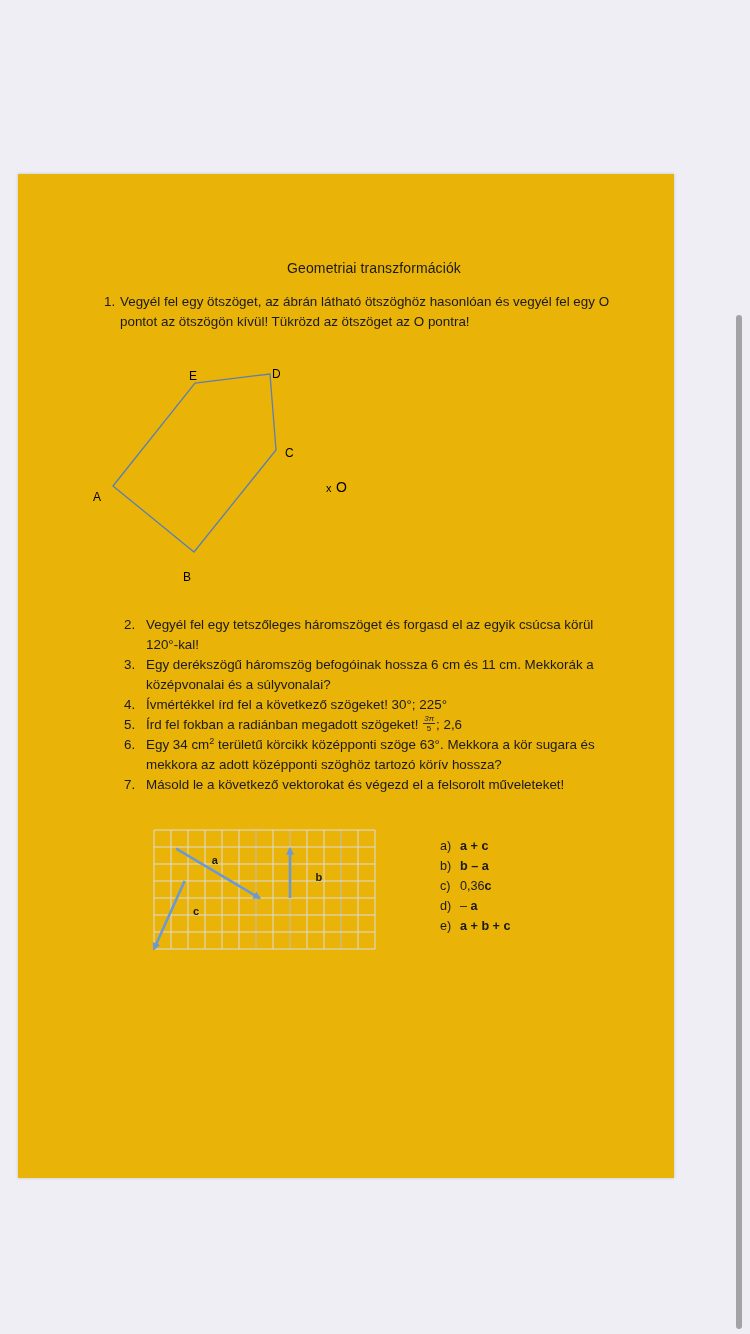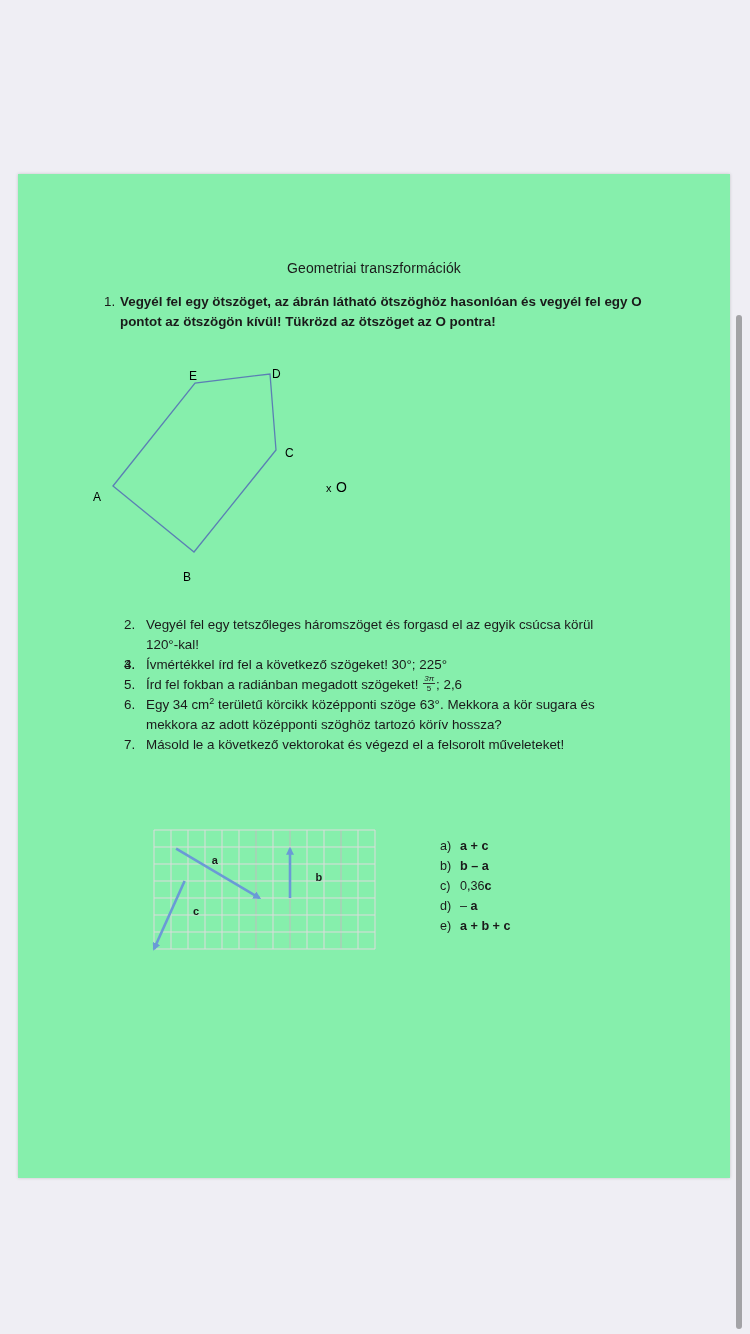--- a/index.html
+++ b/index.html
@@ -3,32 +3,32 @@
 <meta charset="utf-8">
 <style>
   html, body { margin: 0; padding: 0; }
   body {
     width: 750px; height: 1334px; position: relative; overflow: hidden;
     background: #efeef4;
     font-family: "Liberation Sans", "DejaVu Sans", sans-serif;
     color: #1a1a1a;
   }
   .page {
-    position: absolute; left: 18px; top: 174px; width: 712px; height: 1004px;
-    background: #86efac;
+    position: absolute; left: 18px; top: 174px; width: 656px; height: 1004px;
+    background: #eab308;
     box-shadow: 0 0 3px rgba(0,0,0,0.18);
   }
   .abs { position: absolute; }
   .title {
     position: absolute; left: 0; width: 712px; top: 86px;
     text-align: center; font-size: 14px; letter-spacing: 0.1px;
   }
   .q1 { position: absolute; left: 86px; top: 118px; width: 540px; font-size: 13.4px; line-height: 20px; }
   .q1 .num { position: absolute; left: 0; top: 0; }
-  .q1 .txt { display: block; padding-left: 16px; font-weight: bold; }
+  .q1 .txt { display: block; padding-left: 16px; }
   .list { position: absolute; left: 106px; top: 441px; width: 500px; font-size: 13.4px; line-height: 20px; }
   .li { position: relative; padding-left: 22px; }
   .li .num { position: absolute; left: 0; top: 0; }
   .frac { display: inline-block; vertical-align: middle; text-align: center; font-size: 8px; line-height: 9px; margin: 0 1px; position: relative; top: -2px; }
   .frac .n { display: block; border-bottom: 0.8px solid #333; padding: 0 1px; font-style: italic; }
   .frac .d { display: block; }
   .sup { font-size: 9px; vertical-align: super; line-height: 0; }
   .ops { position: absolute; left: 422px; top: 662px; font-size: 12.6px; line-height: 20px; }
   .ops .op { position: relative; padding-left: 20px; white-space: nowrap; }
   .ops .op .lbl { position: absolute; left: 0; }
@@ -60,20 +60,21 @@
     <text x="318" y="318" font-size="14">O</text>
   </svg>
 
   <div class="list">
     <div class="li">
       <span class="num">2.</span>
       <span>Vegyél fel egy tetszőleges háromszöget és forgasd el az egyik csúcsa körül 120°-kal!</span>
     </div>
     <div class="li">
       <span class="num">3.</span>
+      <span>Egy derékszögű háromszög befogóinak hossza 6 cm és 11 cm. Mekkorák a középvonalai és a súlyvonalai?</span>
     </div>
     <div class="li">
       <span class="num">4.</span>
       <span>Ívmértékkel írd fel a következő szögeket! 30°; 225°</span>
     </div>
     <div class="li">
       <span class="num">5.</span>
       <span>Írd fel fokban a radiánban megadott szögeket! </span><span class="frac"><span class="n">3π</span><span class="d">5</span></span><span>; 2,6</span>
     </div>
     <div class="li">

